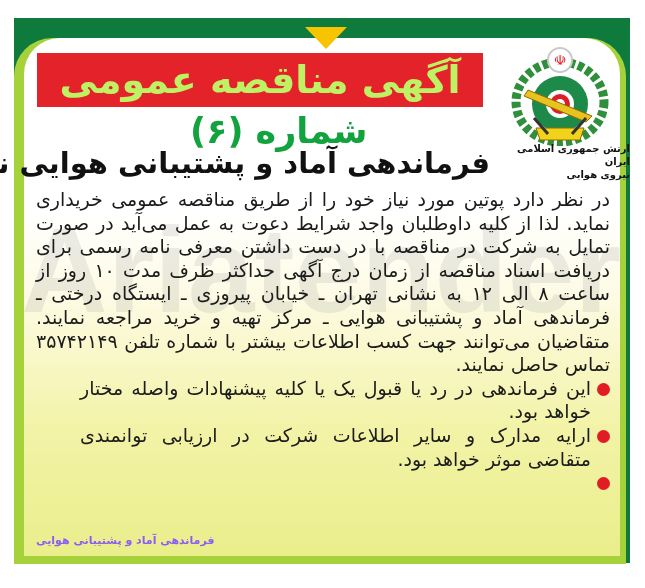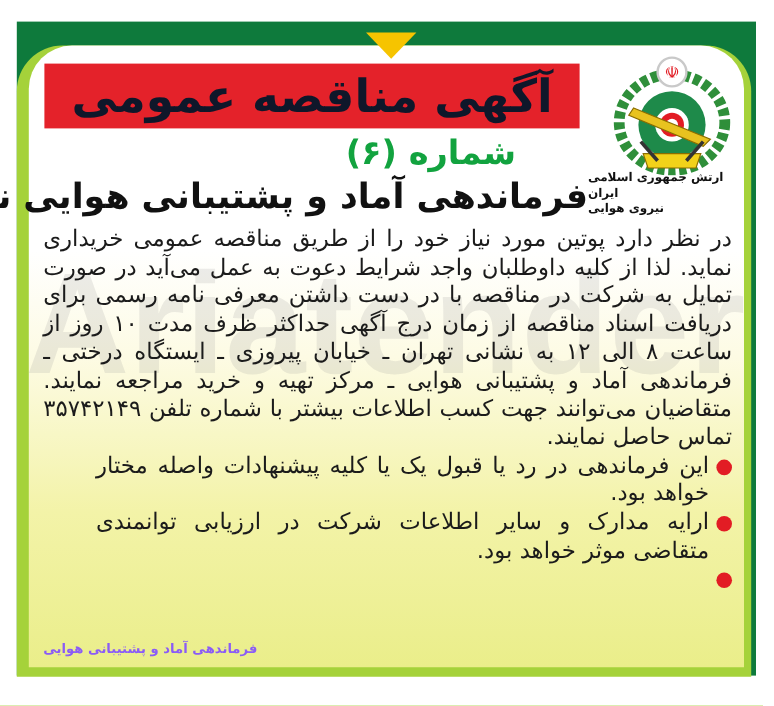--- a/index.html
+++ b/index.html
@@ -22,33 +22,33 @@
       overflow: hidden;
     }
     .notch {
       position: absolute; left: 305px; top: 27px; width: 0; height: 0;
       border-left: 21px solid transparent; border-right: 21px solid transparent;
       border-top: 22px solid #f6c400;
     }
     .title-bar {
       position: absolute; left: 37px; top: 53px; width: 446px; height: 54px;
       background: #e4222a; display: flex; align-items: center; justify-content: center;
-      color: #0f172a; font-weight: bold; font-size: 38px; direction: rtl;
+      color: #bef264; font-weight: bold; font-size: 38px; direction: rtl;
       font-family: "DejaVu Sans", sans-serif; letter-spacing: 0px;
     }
     .emblem {
       position: absolute; left: 500px; top: 46px; width: 120px; height: 100px;
     }
     .emblem-caption {
-      position: absolute; left: 490px; top: 142px; width: 140px; text-align: left;
+      position: absolute; left: 490px; top: 142px; width: 140px; text-align: right;
       direction: rtl; font-size: 10px; line-height: 13px; color: #111; font-weight: bold;
     }
     .number {
-      position: absolute; left: 190px; top: 111px; width: 240px; text-align: right;
-      direction: rtl; color: #12a33f; font-size: 28px; font-weight: bold;
+      position: absolute; left: 190px; top: 111px; width: 240px; text-align: left;
+      direction: rtl; color: #12a33f; font-size: 35px; font-weight: bold;
     }
     .org-title {
       position: absolute; left: 30px; top: 146px; width: 460px; text-align: center;
       direction: rtl; color: #111; font-size: 29px; font-weight: bold; white-space: nowrap;
     }
     .body-text {
       position: absolute; left: 36px; top: 188px; width: 574px; direction: rtl; text-align: justify;
       font-size: 19px; line-height: 23.6px; color: #1b1b1b;
       font-family: "DejaVu Sans", sans-serif;
     }

